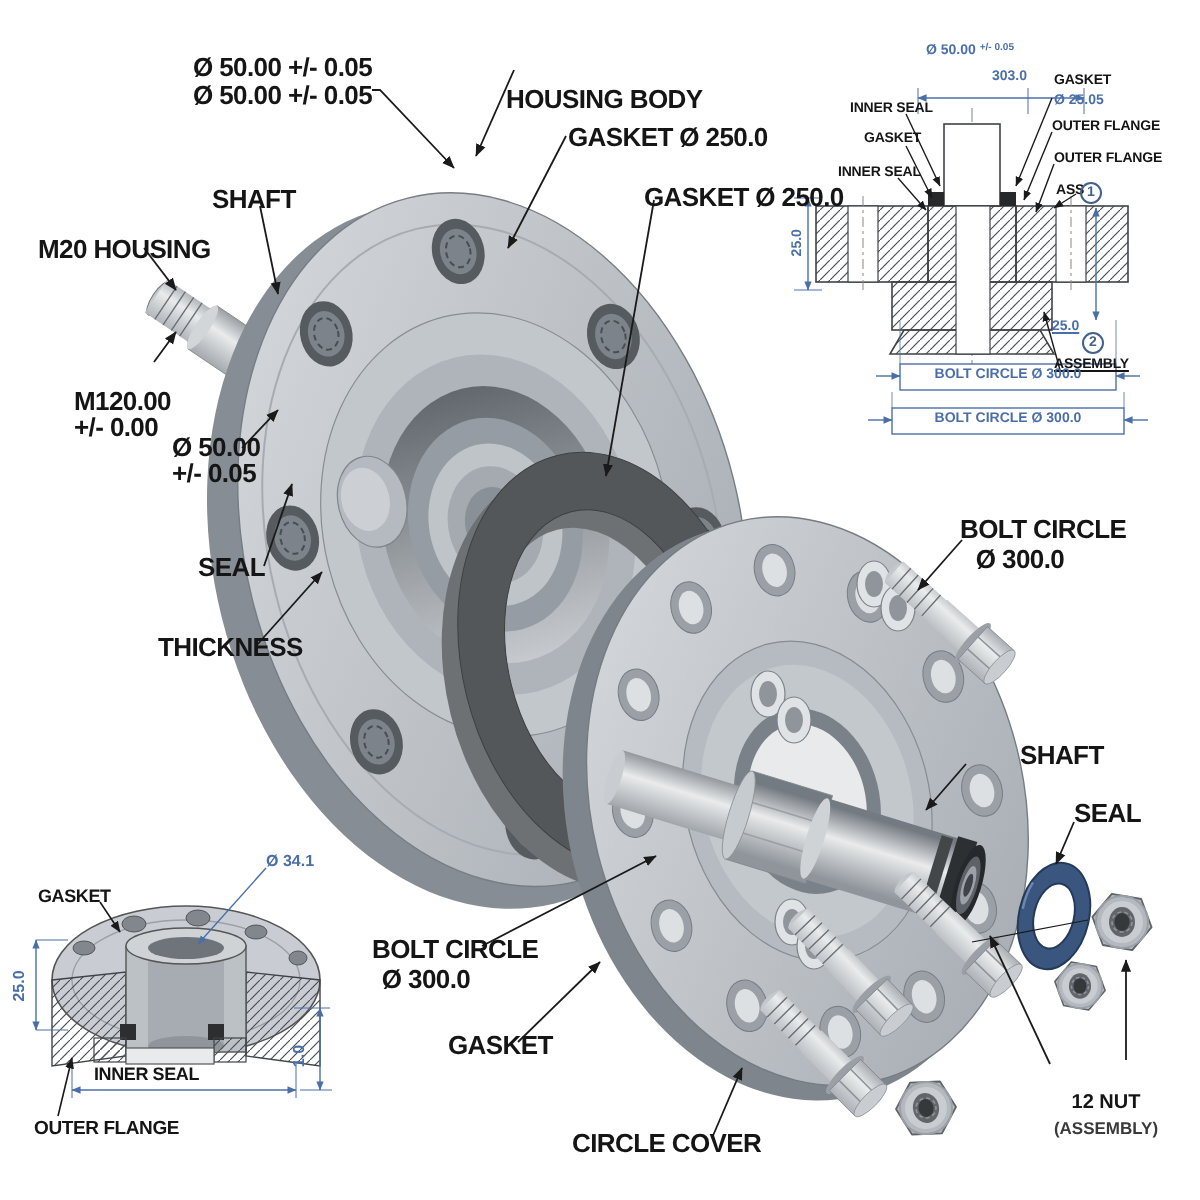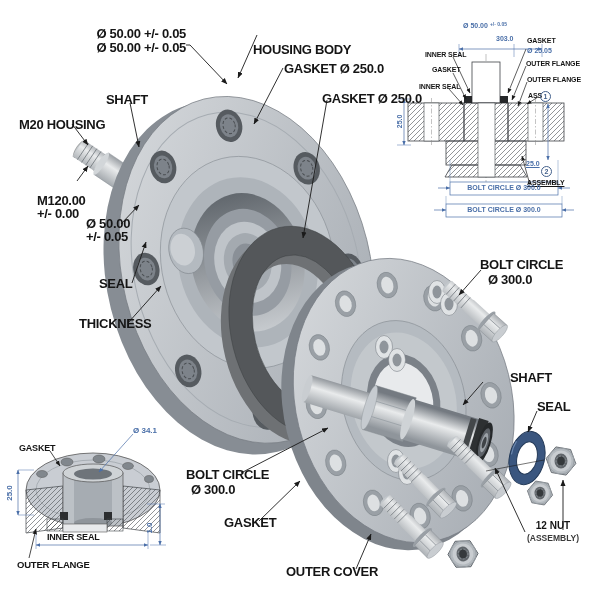--- a/index.html
+++ b/index.html
@@ -373,22 +373,22 @@
   <div>BOLT CIRCLE</div>
   <div>Ø 300.0</div>
 </div>
 <div class="L m" style="left:510px;top:371px">SHAFT</div>
 <div class="L m" style="left:537px;top:400px">SEAL</div>
 <div class="L m ctr" style="left:186px;top:467px;width:54px;line-height:15px">
   <div>BOLT CIRCLE</div>
   <div>Ø 300.0</div>
 </div>
 <div class="L m" style="left:224px;top:516px">GASKET</div>
-<div class="L m" style="left:286px;top:565px">OUTER COVER</div>
-<div class="L ctr" style="left:524px;top:520px;width:58px">
+<div class="L m" style="left:286px;top:565px">CIRCLE COVER</div>
+<div class="L ctr" style="left:524px;top:546px;width:58px">
   <div style="font-size:10px">12 NUT</div>
   <div style="font-size:8.5px;color:#3a3a3a">(ASSEMBLY)</div>
 </div>
 
 <div class="L b" style="left:463px;top:21px">
   <span>Ø 50.00</span>
   <span class="tiny">+/- 0.05</span>
 </div>
 <div class="L b" style="left:496px;top:35px">303.0</div>
 <div class="L s" style="left:425px;top:51px">INNER SEAL</div>

